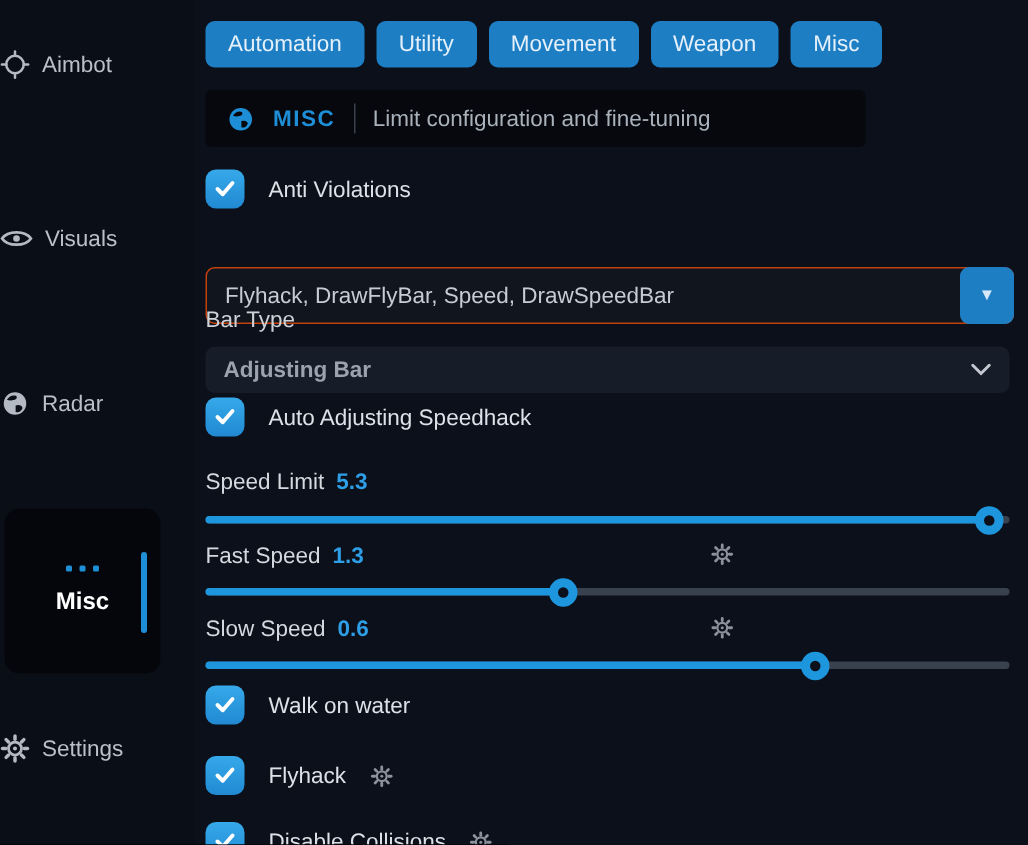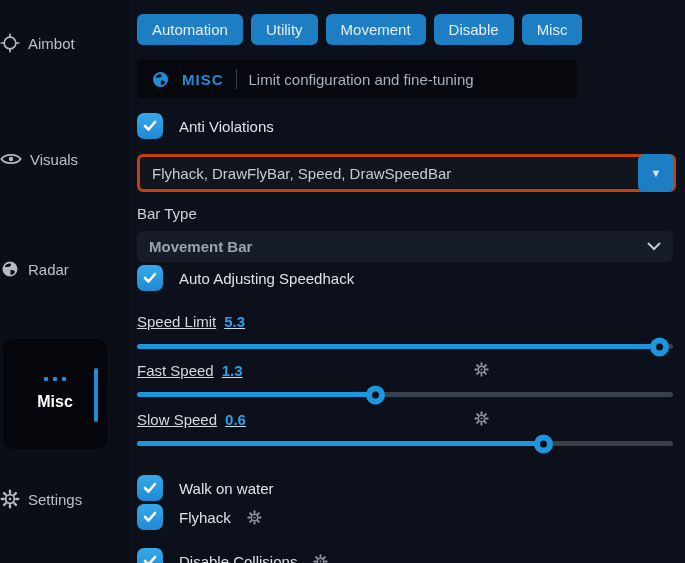--- a/index.html
+++ b/index.html
@@ -32,33 +32,33 @@
   .context-title{color:#1e8fd6;font-weight:bold;letter-spacing:1px;font-size:15px;}
   .context-divider{width:1px;height:20px;background:#39414e;}
   .context-sub{color:#a9b1bb;font-size:15px;}
 
   .check-row{display:flex;align-items:center;gap:16px;}
   .checkbox{width:26px;height:26px;border-radius:7px;flex:0 0 26px;
             background:linear-gradient(180deg,#36a9ea,#2089d2);
             display:flex;align-items:center;justify-content:center;cursor:pointer;}
   .check-label{color:#dde2e8;font-size:15px;display:flex;align-items:center;gap:8px;}
 
-  .multiselect{top:154px;width:539px;height:38px;background:#10151e;border:3px solid #c2410c;
+  .multiselect{top:178px;width:539px;height:38px;background:#10151e;border:1px solid #c2410c;
                border-radius:6px;display:flex;align-items:center;box-sizing:border-box;}
   .ms-value{flex:1;color:#c6ccd4;font-size:15px;padding-left:12px;white-space:nowrap;overflow:hidden;}
   .ms-btn{width:36px;height:38px;margin:-1px -1px -1px 0;background:#1e7ec4;border:none;
           border-radius:6px;display:flex;align-items:center;justify-content:center;cursor:pointer;}
   .ms-caret{color:#d7e9f8;font-size:11px;}
 
   .field-label{color:#ced3da;font-size:15px;}
   .select{top:231px;width:536px;height:31px;background:#161d28;border-radius:6px;cursor:pointer;
           display:flex;align-items:center;justify-content:space-between;padding:0 12px;box-sizing:border-box;}
   .select-value{color:#9aa3ae;font-size:15px;font-weight:bold;}
 
-  .slider-label{color:#d4d9df;font-size:15px;display:flex;gap:8px;width:536px;text-decoration:underline;}
+  .slider-label{color:#d4d9df;font-size:15px;display:flex;gap:8px;width:536px;}
   .slider-label .val{color:#2e9fe6;font-weight:bold;}
   .gear-abs{position:absolute;left:337px;top:0;}
   .track{width:536px;height:5px;background:#39414e;border-radius:3px;cursor:pointer;}
   .fill{height:100%;background:#1d96dd;border-radius:3px;position:relative;}
   .thumb{position:absolute;right:-9px;top:50%;transform:translateY(-50%);
          width:19px;height:19px;border-radius:50%;background:#1d96dd;cursor:pointer;}
   .thumb::after{content:"";position:absolute;inset:6px;border-radius:50%;background:#0b101a;}
   .gear{cursor:pointer;}
 </style>
 </head>
@@ -132,21 +132,21 @@
       <span>Settings</span>
     </div>
   </aside>
 
   <main class="main">
 
     <div class="tabs abs">
       <button class="tab">Automation</button>
       <button class="tab">Utility</button>
       <button class="tab">Movement</button>
-      <button class="tab">Disable</button>
+      <button class="tab">Weapon</button>
       <button class="tab">Misc</button>
     </div>
 
     <div class="context-bar abs">
       <span style="display:flex;">
         <svg width="19" height="19" viewBox="0 0 24 24">
           <circle cx="12" cy="12" r="9.5" fill="#1e8fd6"></circle>
           <path d="M5.5 9 q3-4.5 7.5-3.2 q1.2 2.2-1.2 3.2 q-4 1.2-6.3 0z" fill="#06080d"></path>
           <path d="M12.5 13.5 q4.5-1 5.5 2 q-2 4.5-5.5 3.2z" fill="#06080d"></path>
         </svg>
@@ -167,21 +167,21 @@
 
     <div class="multiselect abs">
       <span class="ms-value">Flyhack, DrawFlyBar, Speed, DrawSpeedBar</span>
       <button class="ms-btn">
         <span class="ms-caret">▼</span>
       </button>
     </div>
 
     <div class="field-label abs" style="top:205px">Bar Type</div>
     <div class="select abs">
-      <span class="select-value">Movement Bar</span>
+      <span class="select-value">Adjusting Bar</span>
       <span style="display:flex;">
         <svg width="14" height="9" viewBox="0 0 14 9" fill="none" stroke="#c3c9d1" stroke-width="2" stroke-linecap="round">
           <path d="M1.5 1.5 L7 7 L12.5 1.5"></path>
         </svg>
       </span>
     </div>
 
     <div class="check-row abs" style="top:265px">
       <span class="checkbox">
         <svg width="14" height="12" viewBox="0 0 14 12">
@@ -246,21 +246,21 @@
           </g>
         </svg>
       </span>
     </div>
     <div class="track abs" style="top:441px">
       <div class="fill" style="width: 76%;">
         <span class="thumb"></span>
       </div>
     </div>
 
-    <div class="check-row abs" style="top:475px">
+    <div class="check-row abs" style="top:457px">
       <span class="checkbox">
         <svg width="14" height="12" viewBox="0 0 14 12">
           <path d="M2 6 L5.5 9.5 L12 2" stroke="#fff" stroke-width="2.6" fill="none" stroke-linecap="round" stroke-linejoin="round"></path>
         </svg>
       </span>
       <span class="check-label">Walk on water</span>
     </div>
 
     <div class="check-row abs" style="top:504px">
       <span class="checkbox">

